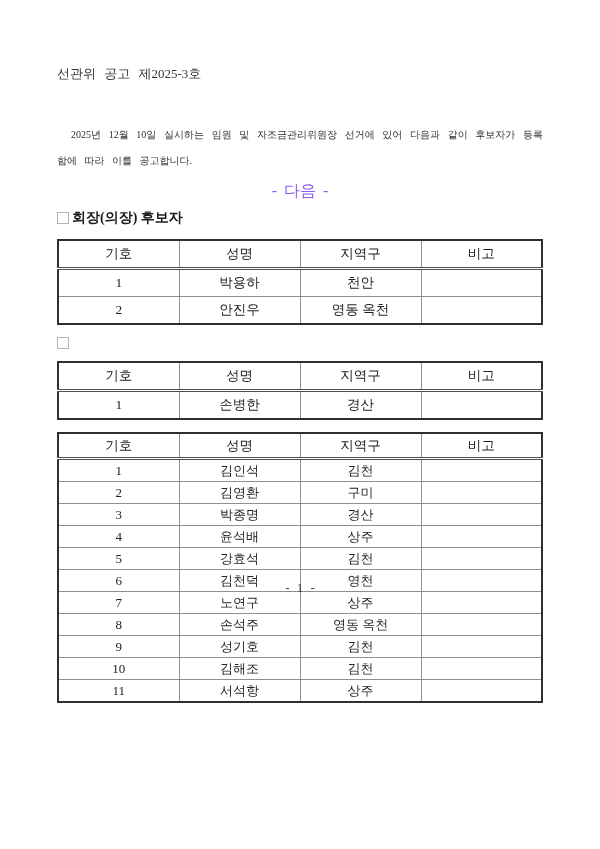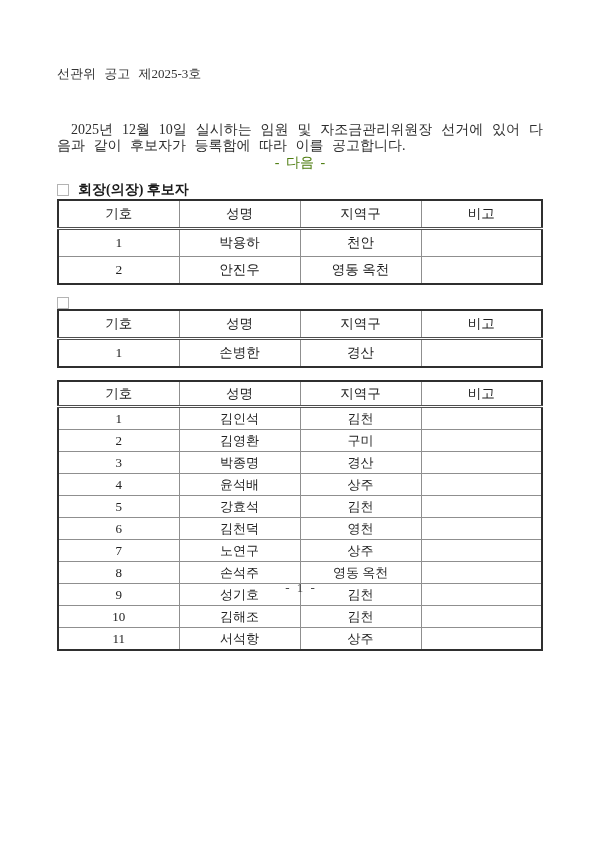--- a/index.html
+++ b/index.html
@@ -33,56 +33,57 @@
     text-align: center;
     font-size: 23px;
     line-height: 30px;
     font-weight: bold;
     letter-spacing: 1px;
     word-spacing: 9px;
     color: #111111;
   }
   .body-text {
     margin: 40px 0 0 0;
-    font-size: 14px;
-    line-height: 16px;
+    font-size: 10px;
+    line-height: 26px;
     text-align: justify;
     text-indent: 14px;
     word-spacing: 5px;
     color: #2e2e2e;
   }
   .divider {
-    text-align: center;
-    font-size: 14px;
+    margin-top: 8px;
+    text-align: center;
+    font-size: 16px;
     line-height: 17px;
     word-spacing: 3px;
-    color: #4d7c0f;
+    color: #8b5cf6;
   }
   .section { margin-top: 10px; }
   .section + .section { margin-top: 12px; }
   .sec-heading {
     display: flex;
     align-items: center;
-    gap: 9px;
+    gap: 3px;
     font-size: 14px;
     line-height: 18px;
     font-weight: bold;
     color: #1b1b1b;
   }
   .checkbox {
     display: inline-block;
     width: 10px;
     height: 10px;
     border: 1.5px solid #b3b3b3;
     background: #ffffff;
     flex: 0 0 auto;
   }
   table.cand-table {
     width: 100%;
-    margin-top: 0;
+    margin-top: 12px;
     border-collapse: collapse;
     table-layout: fixed;
     border: 2px solid #2f2f2f;
   }
   table.cand-table th,
   table.cand-table td {
     border: 1px solid #8f8f8f;
     text-align: center;
     vertical-align: middle;
     font-size: 13.5px;

